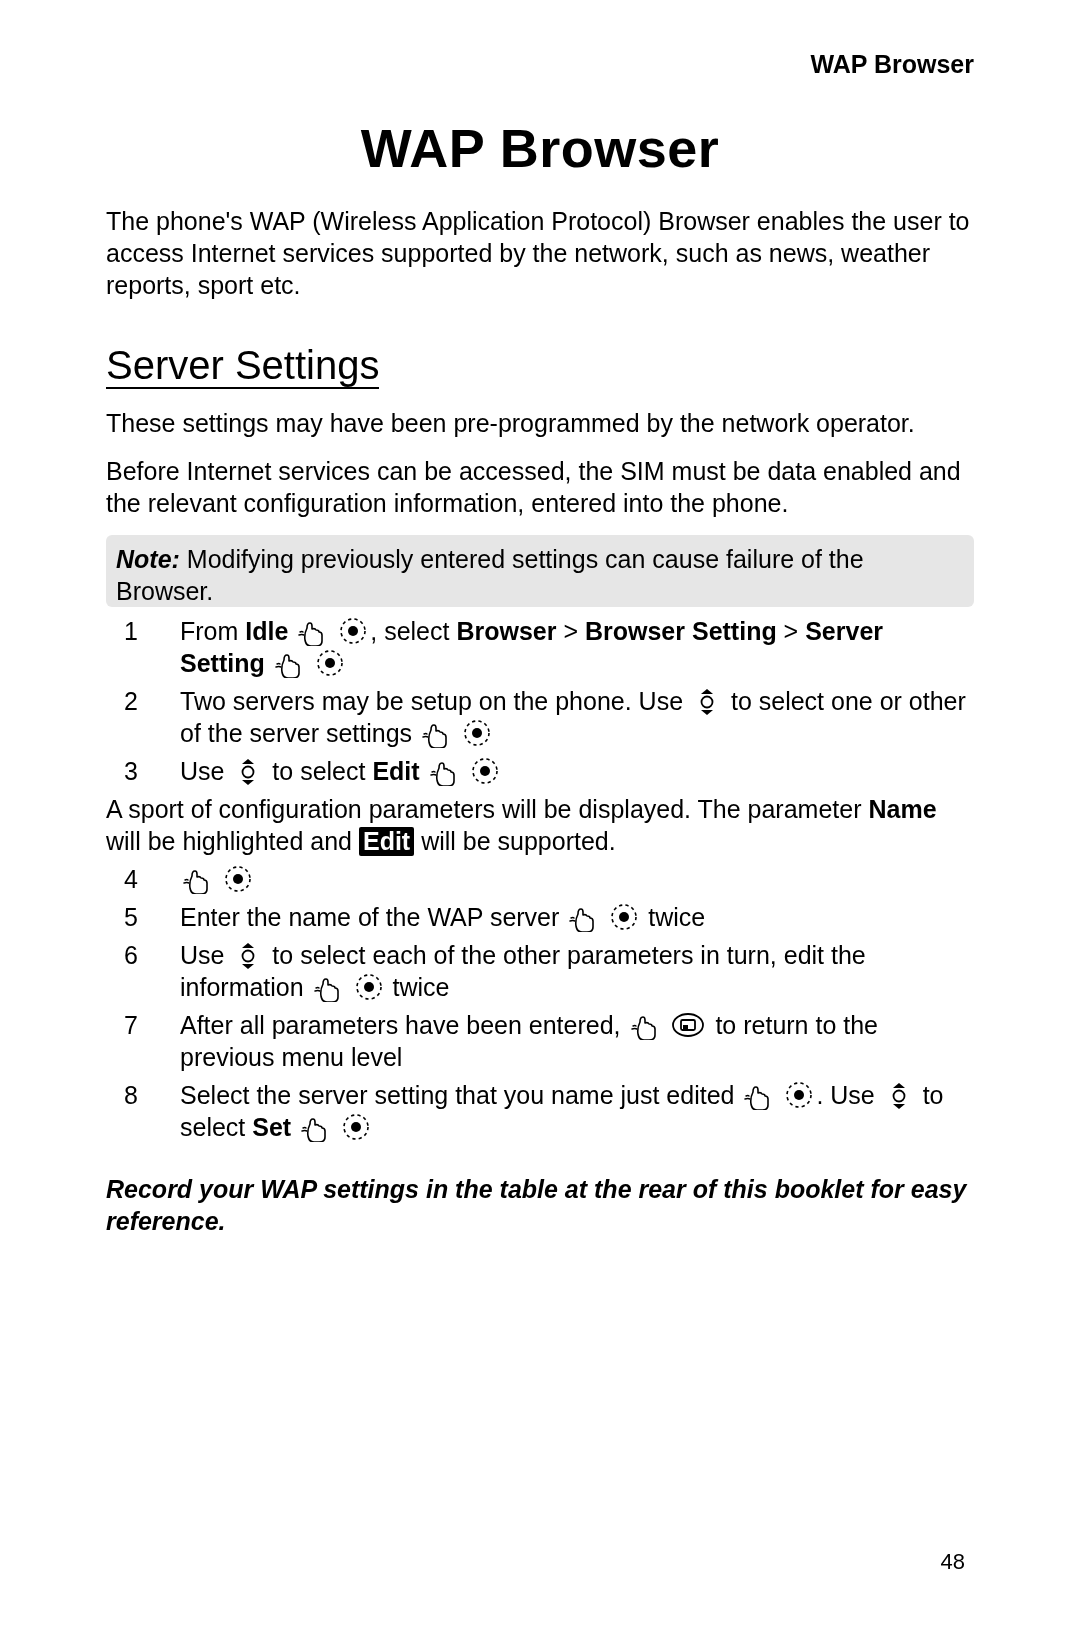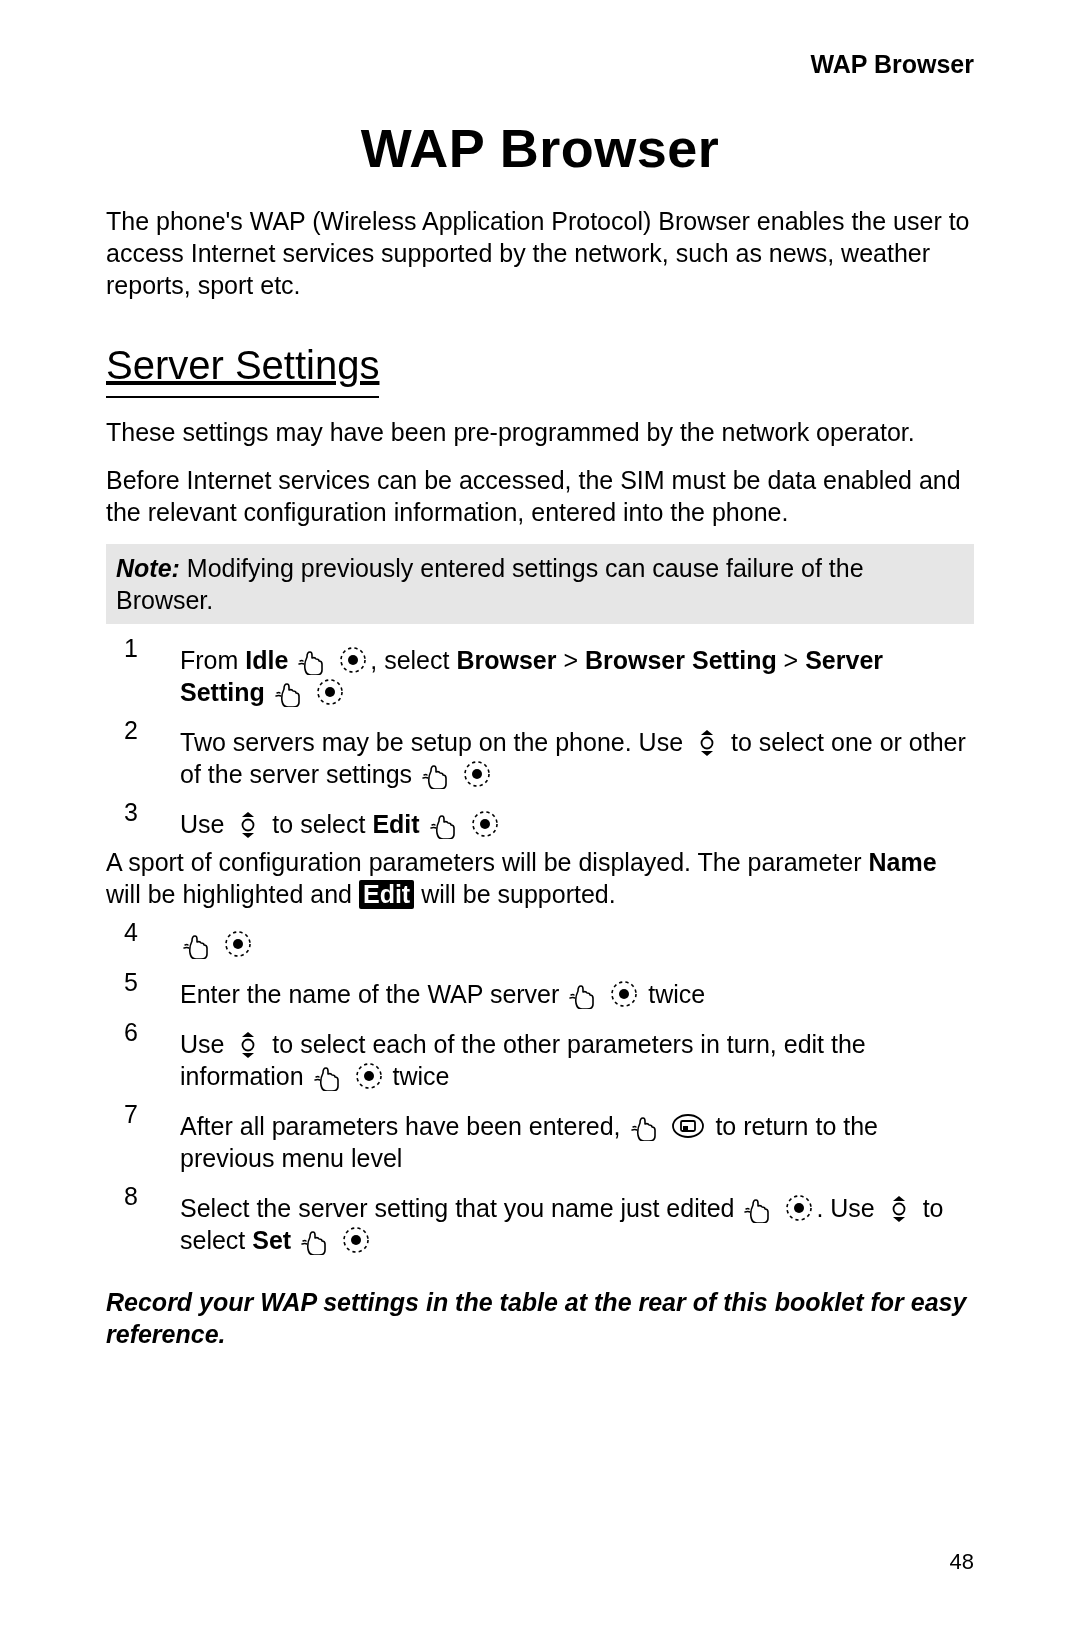--- a/index.html
+++ b/index.html
@@ -36,64 +36,63 @@
   }
   p.body {
     margin: 16px 0 16px 0;
   }
   h2.section {
     font-size: 40px;
     font-weight: 400;
     margin: 26px 4px 2px 0;
     border-bottom: 2px solid #000;
     display: inline-block;
-    padding-bottom: 9px;
+    padding-bottom: 0px;
     line-height: 1.1;
-    text-decoration: underline;
   }
   .section-wrap { margin-bottom: 8px; }
   .note-box {
     background: #e6e6e6;
-    padding: 8px 10px 8px 10px;
+    padding: 8px 10px 0 10px;
     margin: 2px 0 8px 0;
+    border-radius: 6px;
   }
   ol.steps {
     list-style: none;
     padding: 0;
     margin: 6px 0 6px 0;
   }
   ol.steps > li {
     display: flex;
     align-items: flex-start;
     margin: 4px 0 6px 0;
   }
   ol.steps > li .num {
     flex: 0 0 74px;
     text-align: left;
     padding-left: 18px;
     box-sizing: border-box;
   }
   ol.steps > li .txt {
     flex: 1 1 auto;
-    margin-top: 12px;
   }
   .b { font-weight: 700; }
   .bi { font-weight: 700; font-style: italic; }
   .edit-chip {
     display: inline-block;
     background: #000;
     color: #fff;
     font-weight: 700;
     padding: 0 4px;
     border-radius: 2px;
     line-height: 1.15;
   }
   .page-num {
     position: absolute;
-    right: 106px;
+    right: 115px;
     bottom: 56px;
     font-size: 22px;
   }
   
   .ico {
     display: inline-block;
     vertical-align: -6px;
     margin: 0 2px;
   }
   svg { display: block; }

